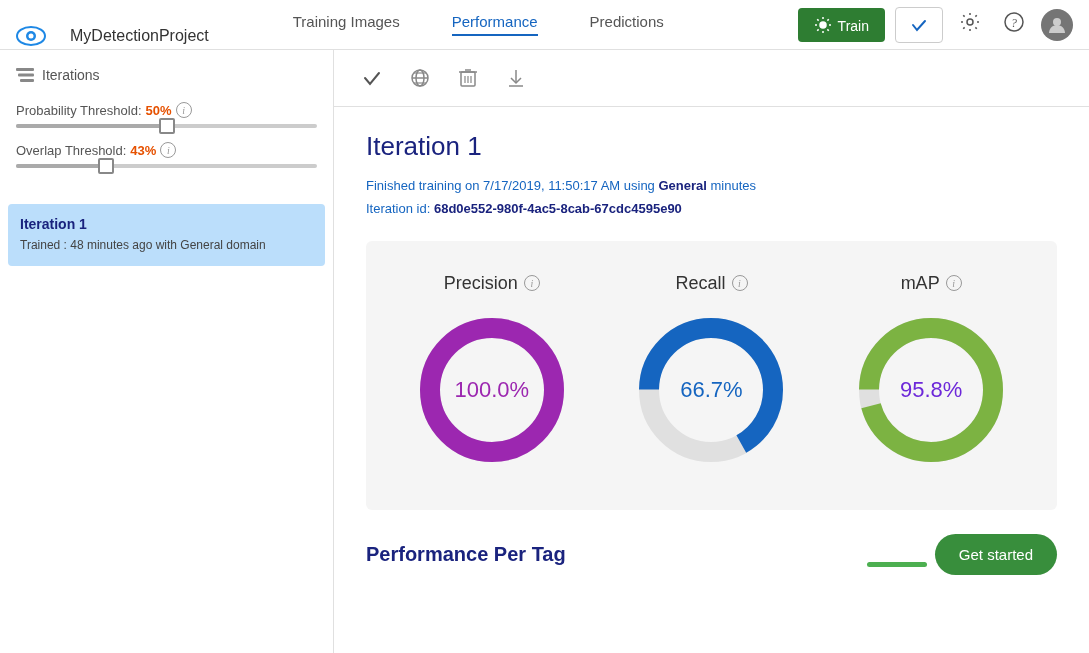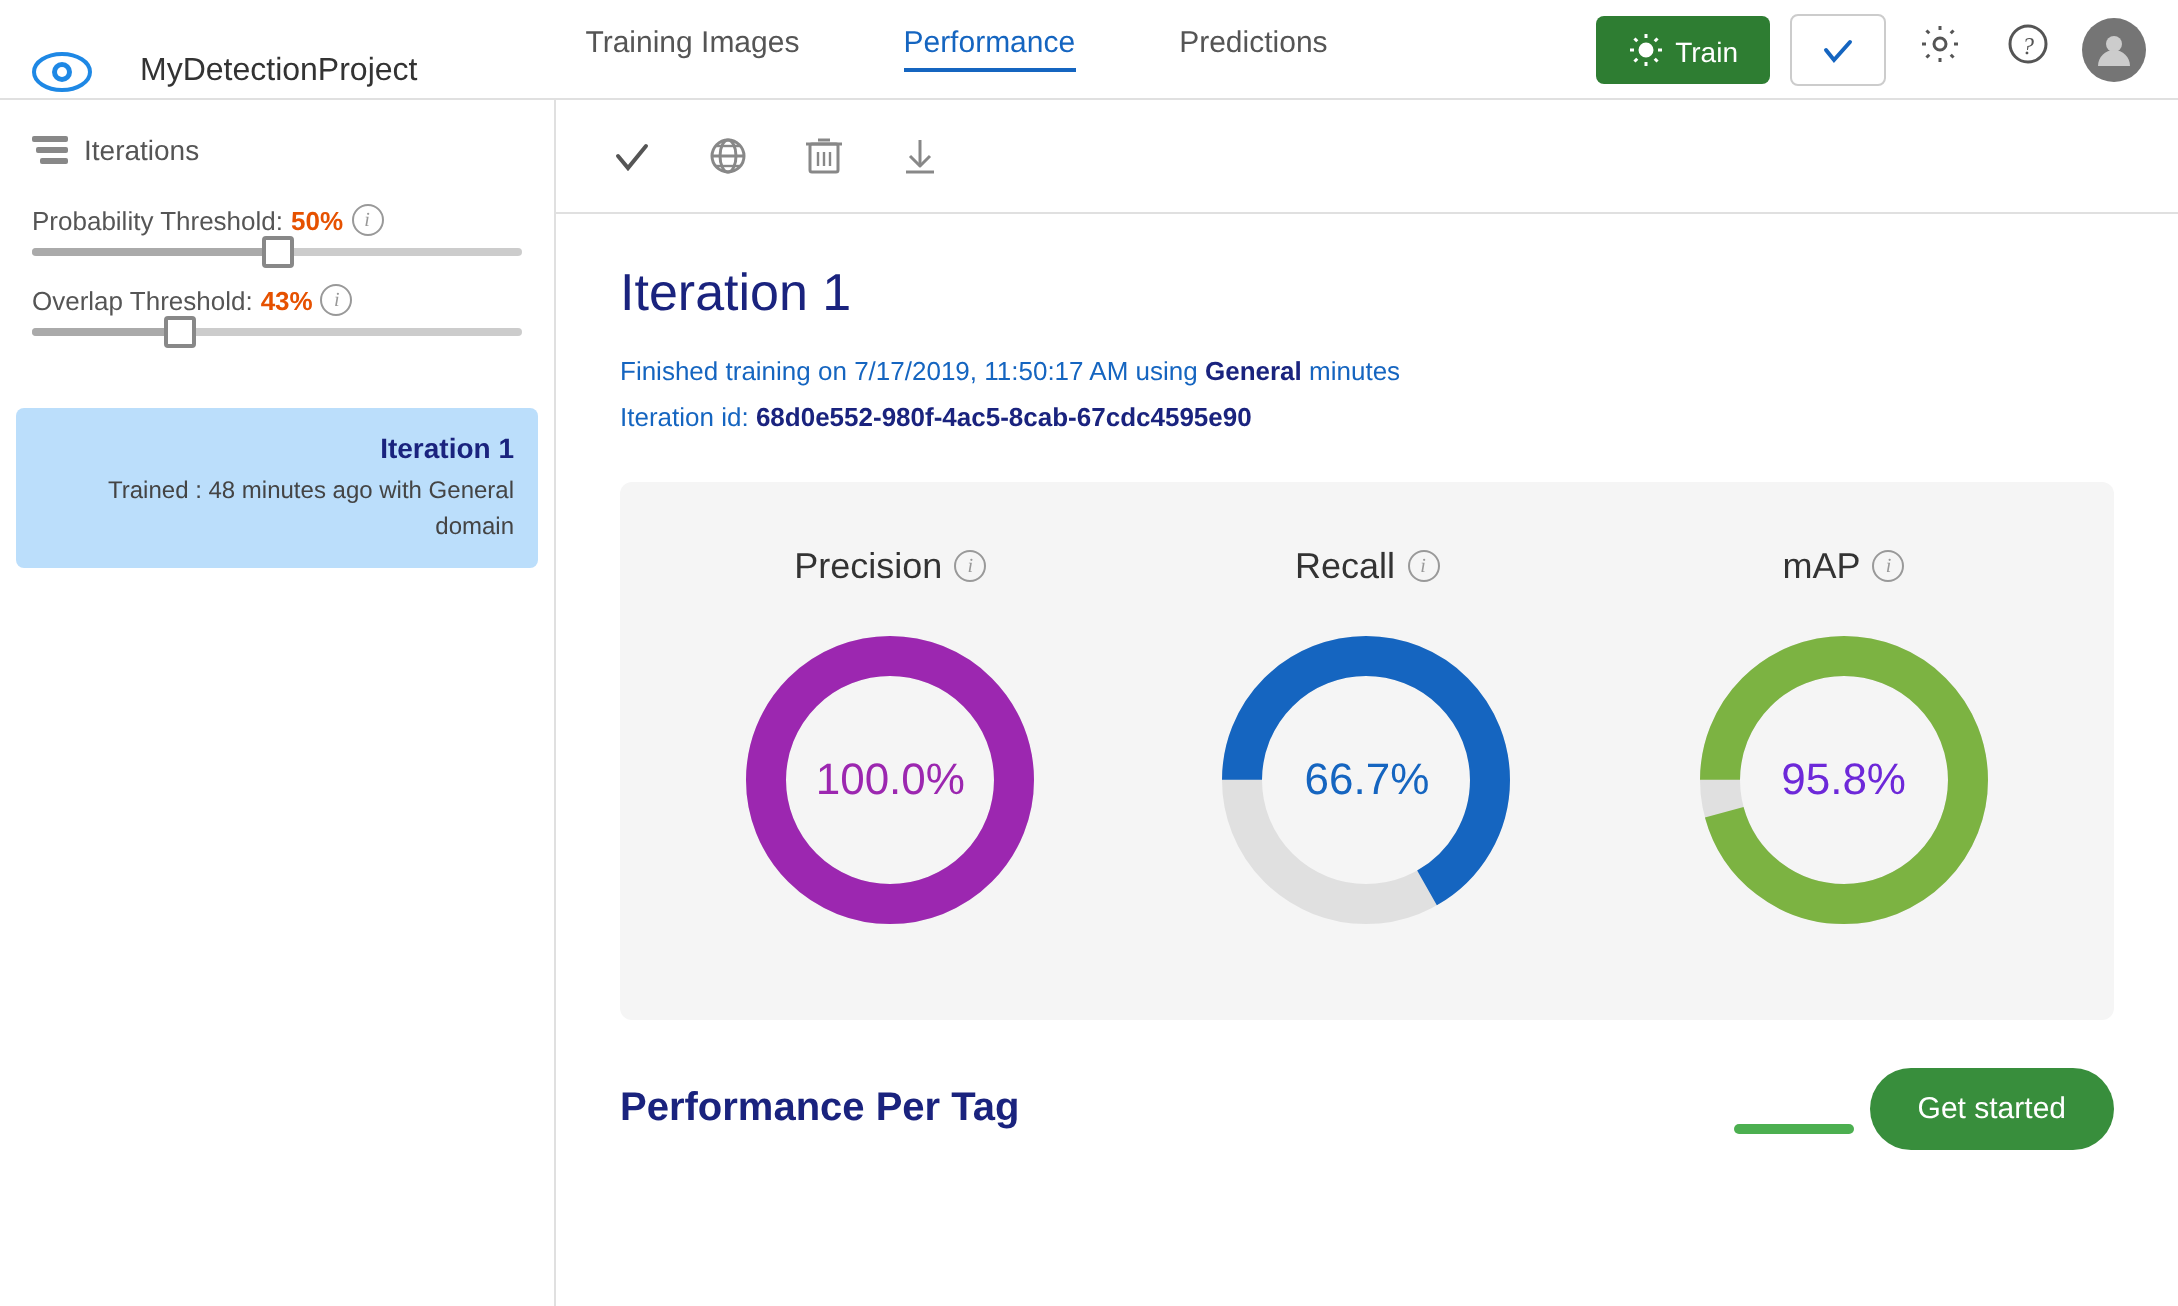--- a/index.html
+++ b/index.html
@@ -20,21 +20,21 @@
     .header-actions { margin-left: auto; display: flex; align-items: center; gap: 10px; }
     .btn-train { background: #2e7d32; color: #fff; border: none; border-radius: 4px; padding: 8px 16px; cursor: pointer; display: flex; align-items: flex-end; gap: 6px; font-size: 14px; }
     .btn-publish { background: #fff; border: 1px solid #ccc; border-radius: 4px; padding: 8px 14px; cursor: pointer; display: flex; align-items: center; gap: 6px; font-size: 14px; }
     .btn-icon { background: none; border: none; cursor: pointer; color: #555; padding: 6px; font-size: 20px; }
     .avatar { width: 32px; height: 32px; border-radius: 50%; background: #757575; display: flex; align-items: center; justify-content: center; color: #fff; font-size: 16px; cursor: pointer; }
 
     
     .main { display: flex; flex: 1; overflow: hidden; }
 
     
-    .sidebar { width: 278px; border-right: 1px solid #e0e0e0; background: #fff; display: flex; flex-direction: column; overflow-y: auto; text-align: right; }
+    .sidebar { width: 334px; border-right: 1px solid #e0e0e0; background: #fff; display: flex; flex-direction: column; overflow-y: auto; }
     .sidebar-title { display: flex; align-items: center; gap: 8px; padding: 16px 16px 10px; color: #555; font-size: 14px; }
     .sidebar-title svg { width: 18px; height: 18px; }
     .threshold-section { padding: 8px 16px 14px; }
     .threshold-row { margin-bottom: 14px; }
     .threshold-label { font-size: 13px; color: #555; margin-bottom: 4px; display: flex; align-items: center; gap: 4px; }
     .threshold-label .val { color: #e65100; font-weight: 600; }
     .info-icon { display: inline-flex; align-items: center; justify-content: center; width: 16px; height: 16px; border-radius: 50%; border: 1px solid #999; color: #999; font-size: 10px; cursor: pointer; font-style: italic; font-family: serif; }
     .slider-track { width: 100%; height: 4px; background: #ccc; border-radius: 2px; position: relative; margin-top: 6px; }
     .slider-fill { height: 4px; background: #aaa; border-radius: 2px; }
     .slider-thumb { width: 16px; height: 16px; background: #fff; border: 2px solid #888; border-radius: 2px; position: absolute; top: -6px; cursor: pointer; }

